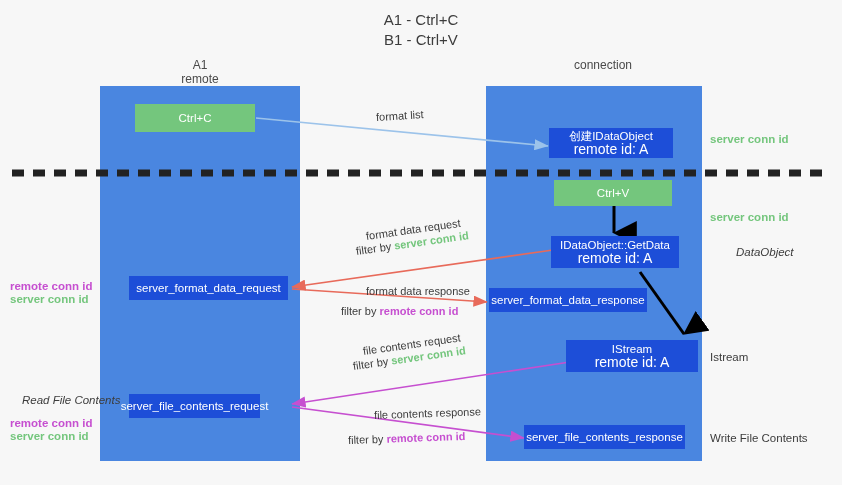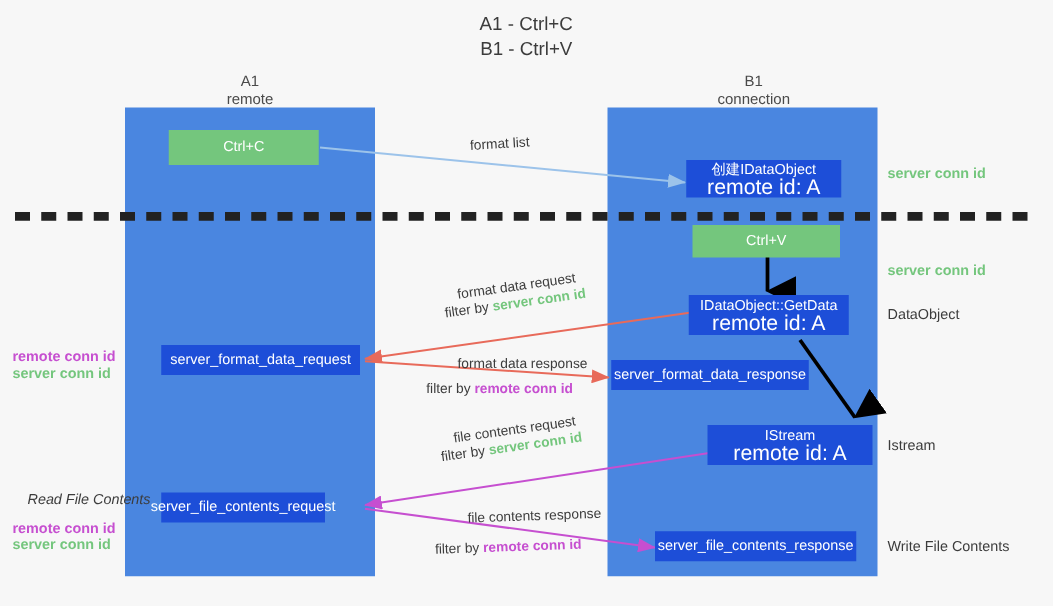--- a/index.html
+++ b/index.html
@@ -30,21 +30,21 @@
   
   .box{
     box-sizing:border-box;
     display:flex;flex-direction:column;
     align-items:center;justify-content:center;
     color:#ffffff;font-size:11.5px;line-height:13px;
     text-align:center;
   }
   .box.green{background:#74c67d;}
   .box.orange{background:#1d4ed8;}
-  .box .l2{font-size:17px;}
+  .box .l2{font-size:14px;}
 
   
   .sidelabel{font-size:11.5px;line-height:14px;}
   .green-t{color:#74c67d;font-weight:bold;}
   .magenta-t{color:#c64fd0;font-weight:bold;}
   .dark-t{color:#3c3c3c;}
 
   
   .edgelabel{
     font-size:11px;color:#3c3c3c;white-space:nowrap;
@@ -64,21 +64,20 @@
   <div class="abs" id="title">
     <div>A1 - Ctrl+C</div>
     <div>B1 - Ctrl+V</div>
   </div>
 
   <div class="abs colhead" style="left:100px;top:58px;width:200px;">
     <div>A1</div>
     <div>remote</div>
   </div>
   <div class="abs colhead" style="left:503px;top:58px;width:200px;">
-    <div>B1</div>
     <div>connection</div>
   </div>
 
   <div class="abs lane" style="left:100px;top:86px;width:200px;height:375px;"></div>
   <div class="abs lane" style="left:486px;top:86px;width:216px;height:375px;"></div>
 
   <svg class="overlay">
     <defs>
       <marker id="ah-blue" markerWidth="9" markerHeight="7" refX="8.5" refY="3.5" orient="auto">
         <polygon points="0 0, 9 3.5, 0 7" fill="#9cc3ea"></polygon>
@@ -177,21 +176,21 @@
 
   <div class="abs edgelabel" style="left:374px;top:409px;transform:rotate(-2deg);">
     <span>file contents response</span>
   </div>
   <div class="abs edgelabel" style="left:348px;top:434px;transform:rotate(-2deg);">
     <span>filter by </span><b class="magenta-t">remote conn id</b>
   </div>
 
   <div class="abs sidelabel green-t" style="left:710px;top:132px;">server conn id</div>
   <div class="abs sidelabel green-t" style="left:710px;top:210px;">server conn id</div>
-  <div class="abs sidelabel dark-t" style="left:710px;top:245px;">DataObject</div>
+  <div class="abs sidelabel dark-t" style="left:736px;top:245px;font-style:italic;">DataObject</div>
   <div class="abs sidelabel dark-t" style="left:710px;top:350px;">Istream</div>
   <div class="abs sidelabel dark-t" style="left:710px;top:431px;">Write File Contents</div>
 
   <div class="abs sidelabel magenta-t" style="left:10px;top:279px;">remote conn id</div>
   <div class="abs sidelabel green-t" style="left:10px;top:292px;">server conn id</div>
 
   <div class="abs sidelabel dark-t" style="left:22px;top:393px;font-style:italic;">Read File Contents</div>
   <div class="abs sidelabel magenta-t" style="left:10px;top:416px;">remote conn id</div>
   <div class="abs sidelabel green-t" style="left:10px;top:429px;">server conn id</div>
 

